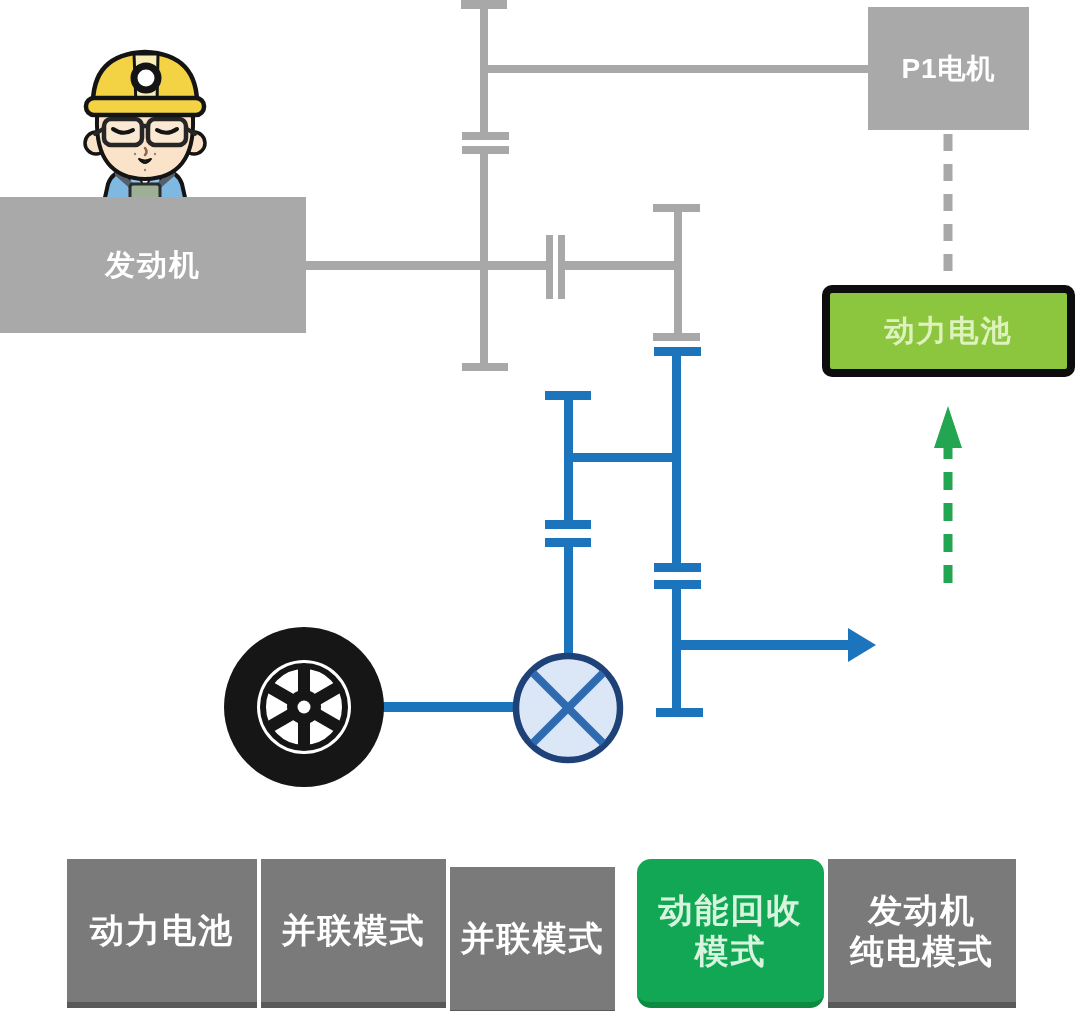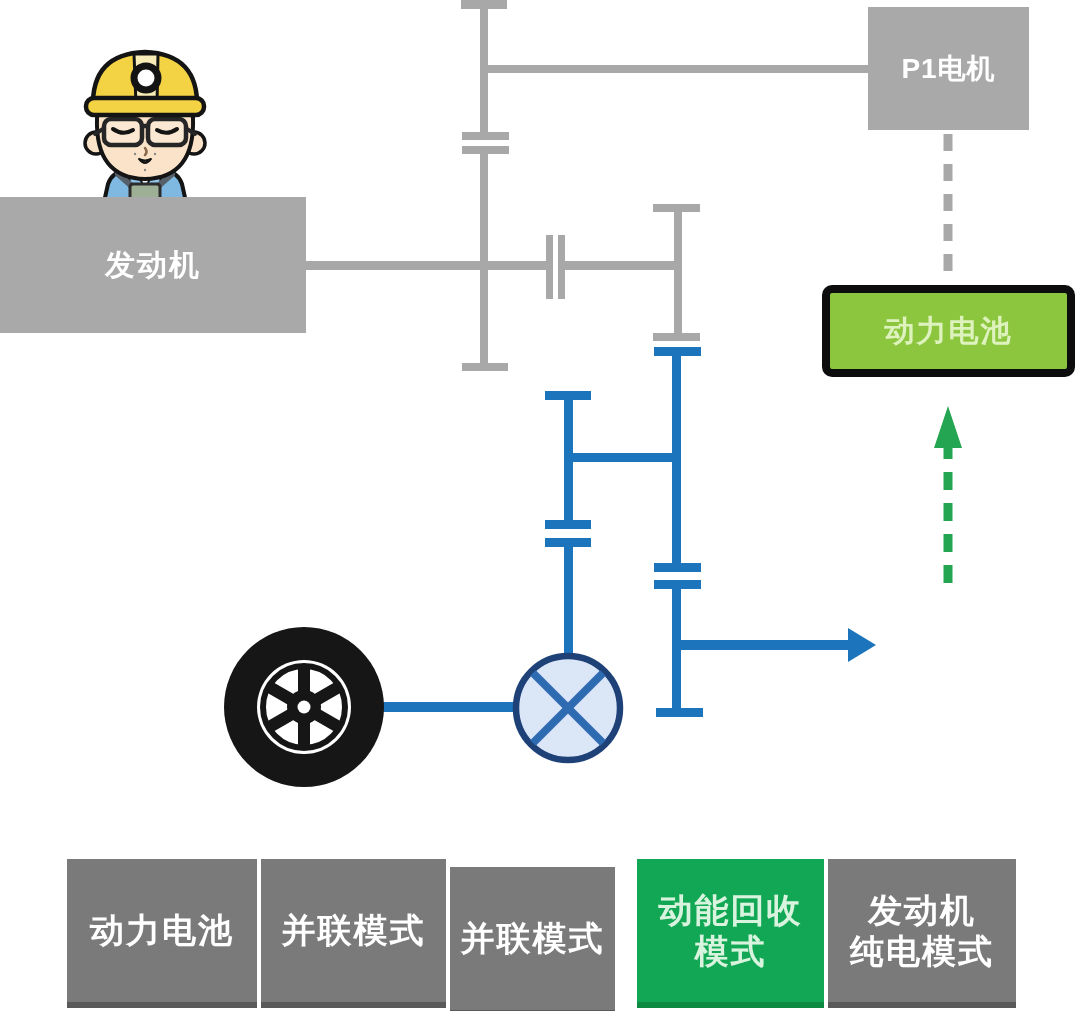--- a/index.html
+++ b/index.html
@@ -29,21 +29,21 @@
   .box-battery{left:822px; top:285px; width:253px; height:92px; background:var(--green-box);
                border:8px solid #0d0d0d; border-radius:10px; font-size:30px; color:#def2bd; letter-spacing:2px;}
   .box-p3{left:870px; top:585px; width:160px; height:120px; background:var(--blue-box);
           border:8px solid #0d0d0d; font-size:33px; letter-spacing:1px;}
 
   
   .mode-cell{position:absolute; top:859px; height:143px; background:var(--cell-gray);
              border-bottom:6px solid #595959; display:flex; flex-direction:column;
              align-items:center; justify-content:center; color:#ffffff; font-weight:bold;
              font-size:34px; line-height:1.18; letter-spacing:2px; cursor:pointer; box-sizing:content-box;}
-  .mode-cell.active{background:var(--green-cell); color:#d9f4de; border-bottom-color:#0c8a42;}
+  .mode-cell.active{background:var(--green-cell); color:#d9f4de; border-bottom-color:#0c8a42;border-radius:14px;}
   .mode-line{display:block; white-space:nowrap;}
   .mode-line:empty{display:none;}
 </style>
 </head>
 <body>
 
 <div class="canvas">
 
   <svg class="layer" width="1080" height="1011" viewBox="0 0 1080 1011">
 

